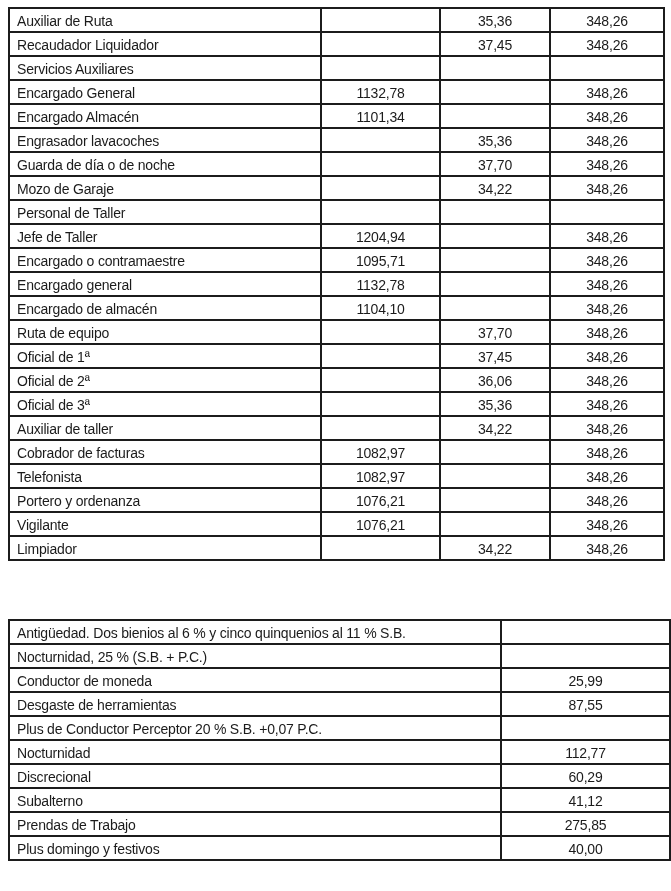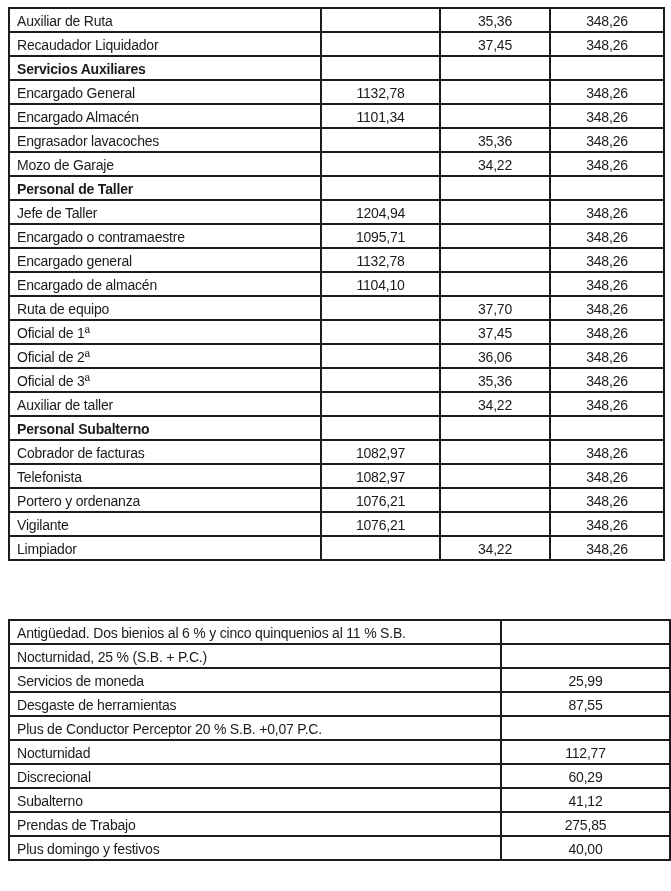--- a/index.html
+++ b/index.html
@@ -23,21 +23,21 @@
     font-size: 14px;
     line-height: 1;
     letter-spacing: -0.2px;
     padding: 1px 6px 0 6px;
     vertical-align: middle;
     white-space: nowrap;
     overflow: hidden;
   }
   .tbl td.label { text-align: left; padding-left: 7px; }
   .tbl td.num   { text-align: center; }
-  .section-row td { font-weight: bold; }
+  .section-row td { font-weight: normal; }
   .salary { left: 8px; top: 7px; width: 655px; }
   .salary col.c1 { width: 312px; }
   .salary col.c2 { width: 119px; }
   .salary col.c3 { width: 110px; }
   .salary col.c4 { width: 114px; }
   .allowances { left: 8px; top: 619px; width: 661px; }
   .allowances col.a1 { width: 492px; }
   .allowances col.a2 { width: 169px; }
 </style>
 </head>
@@ -89,20 +89,26 @@
           <td class="num">348,26</td>
         </tr>
 
         <tr>
           <td class="label">Engrasador lavacoches</td>
           <td class="num"></td>
           <td class="num">35,36</td>
           <td class="num">348,26</td>
         </tr>
 
+        <tr>
+          <td class="label">Guarda de día o de noche</td>
+          <td class="num"></td>
+          <td class="num">37,70</td>
+          <td class="num">348,26</td>
+        </tr>
 
         <tr>
           <td class="label">Mozo de Garaje</td>
           <td class="num"></td>
           <td class="num">34,22</td>
           <td class="num">348,26</td>
         </tr>
 
         <tr class="section-row">
           <td class="label">Personal de Taller</td>
@@ -167,26 +173,20 @@
           <td class="num">348,26</td>
         </tr>
 
         <tr>
           <td class="label">Auxiliar de taller</td>
           <td class="num"></td>
           <td class="num">34,22</td>
           <td class="num">348,26</td>
         </tr>
 
-        <tr class="section-row">
-          <td class="label">Personal Subalterno</td>
-          <td class="num"></td>
-          <td class="num"></td>
-          <td class="num"></td>
-        </tr>
 
         <tr>
           <td class="label">Cobrador de facturas</td>
           <td class="num">1082,97</td>
           <td class="num"></td>
           <td class="num">348,26</td>
         </tr>
 
         <tr>
           <td class="label">Telefonista</td>
@@ -229,21 +229,21 @@
           <td class="label">Antigüedad. Dos bienios al 6 % y cinco quinquenios al 11 % S.B.</td>
           <td class="num"></td>
         </tr>
 
         <tr>
           <td class="label">Nocturnidad,  25 % (S.B. + P.C.)</td>
           <td class="num"></td>
         </tr>
 
         <tr>
-          <td class="label">Servicios de moneda</td>
+          <td class="label">Conductor de moneda</td>
           <td class="num">25,99</td>
         </tr>
 
         <tr>
           <td class="label">Desgaste de herramientas</td>
           <td class="num">87,55</td>
         </tr>
 
         <tr>
           <td class="label">Plus de Conductor Perceptor 20 % S.B. +0,07 P.C.</td>

